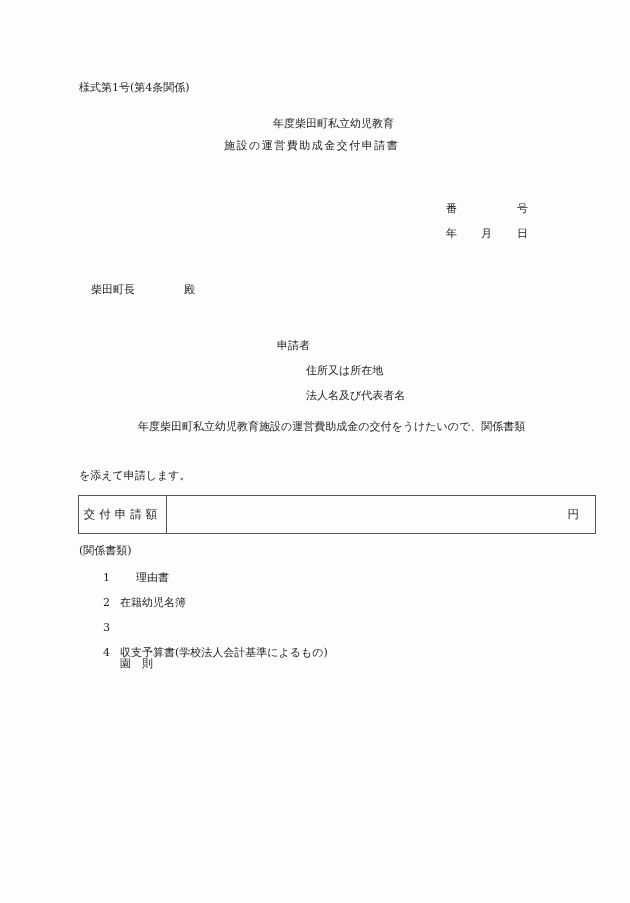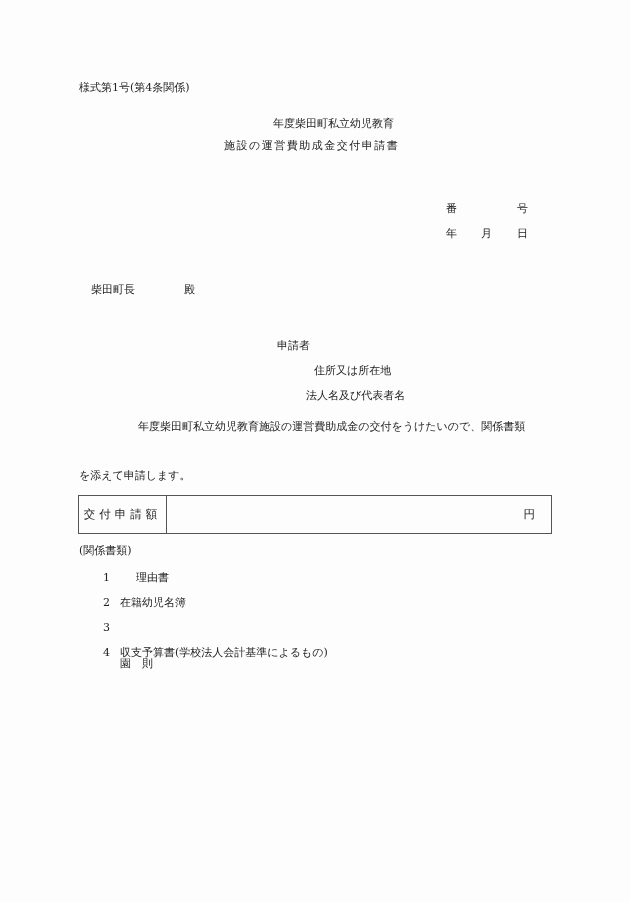--- a/index.html
+++ b/index.html
@@ -3,21 +3,21 @@
 <meta charset="utf-8">
 <style>
   html, body { margin: 0; padding: 0; }
   body {
     width: 630px; height: 903px; background: #fdfdfd; position: relative;
     font-family: "DejaVu Serif", "Liberation Serif", serif; color: #222; overflow: hidden;
   }
   .t { position: absolute; font-size: 11px; line-height: 14px; white-space: nowrap; }
   .spaced { letter-spacing: 1.5px; }
   .box {
-    position: absolute; left: 78px; top: 495px; width: 474px; height: 39px;
+    position: absolute; left: 78px; top: 495px; width: 518px; height: 39px;
     border: 1px solid #555; box-sizing: border-box;
   }
   .box .label {
     position: absolute; left: 0; top: 0; width: 88px; height: 100%;
     border-right: 1px solid #555; box-sizing: border-box;
     display: flex; align-items: center; justify-content: center;
     font-size: 11.5px; letter-spacing: 4px;
   }
   .box .value {
     position: absolute; left: 88px; right: 0; top: 0; height: 100%;
@@ -36,21 +36,21 @@
 <div class="t" style="left:446px;top:202px;">番</div>
 <div class="t" style="left:517px;top:202px;">号</div>
 <div class="t" style="left:446px;top:227px;">年</div>
 <div class="t" style="left:481px;top:227px;">月</div>
 <div class="t" style="left:517px;top:227px;">日</div>
 
 <div class="t" style="left:91px;top:283px;">柴田町長</div>
 <div class="t" style="left:184px;top:283px;">殿</div>
 
 <div class="t" style="left:277px;top:339px;">申請者</div>
-<div class="t" style="left:314px;top:364px;">住所又は所在地</div>
+<div class="t" style="left:306px;top:364px;">住所又は所在地</div>
 <div class="t" style="left:306px;top:389px;">法人名及び代表者名</div>
 
 <div class="t" style="left:138px;top:420px;font-family:Liberation Mono, monospace;">年度柴田町私立幼児教育施設の運営費助成金の交付をうけたいので、関係書類</div>
 <div class="t" style="left:79px;top:469px;">を添えて申請します。</div>
 
 <div class="box">
   <div class="label">交付申請額</div>
   <div class="value">
     <span></span>
     <span>円</span>

